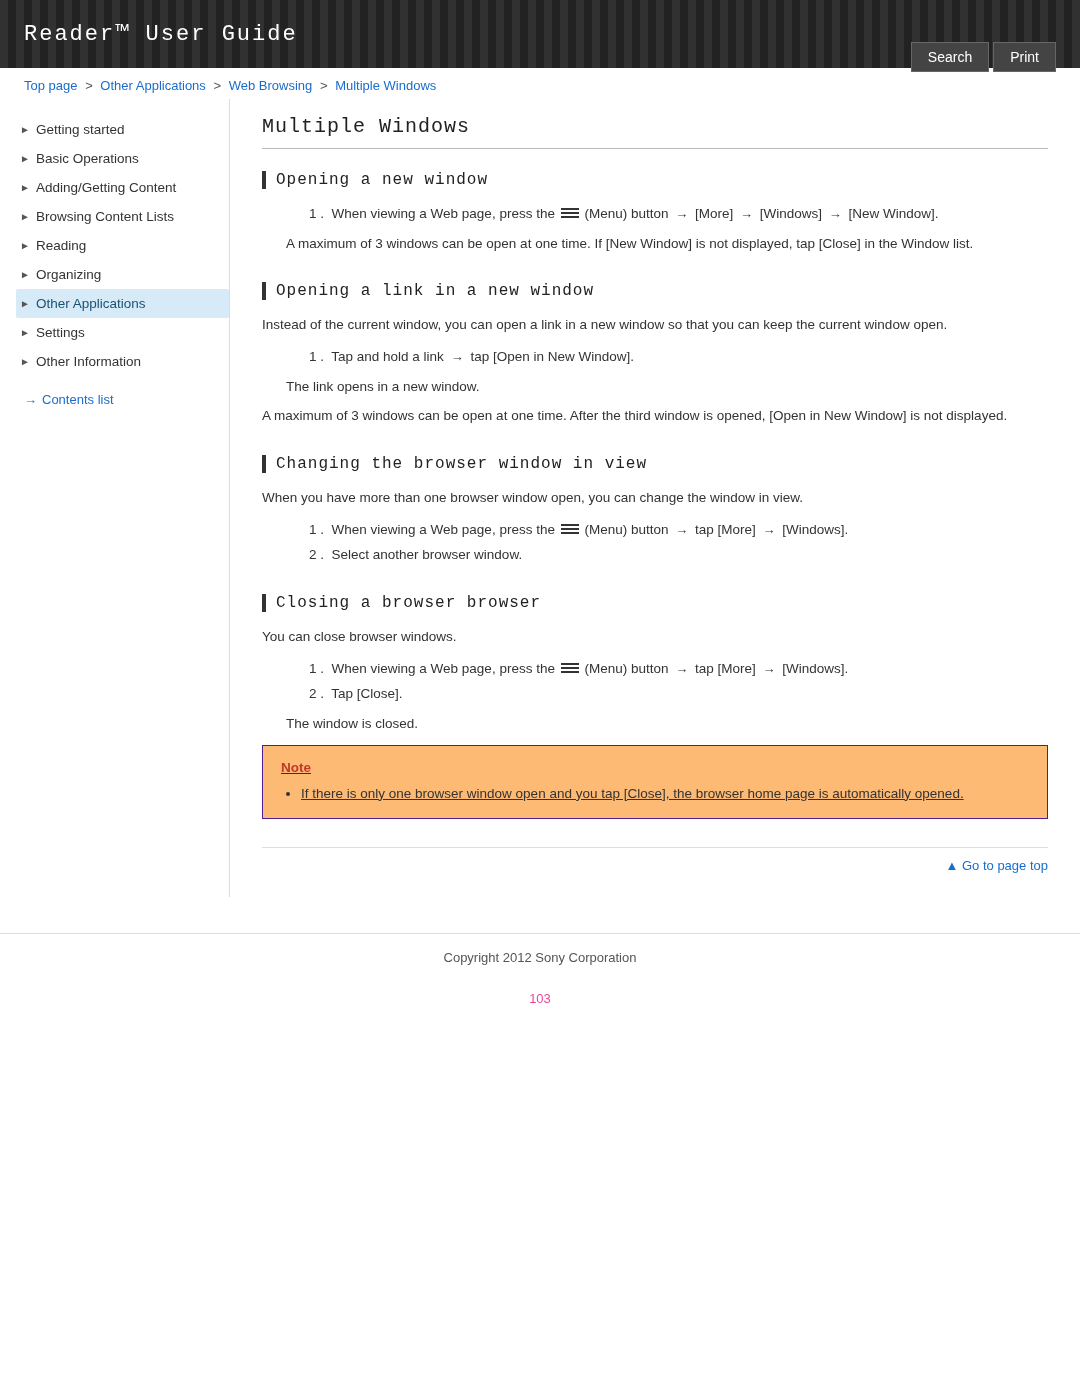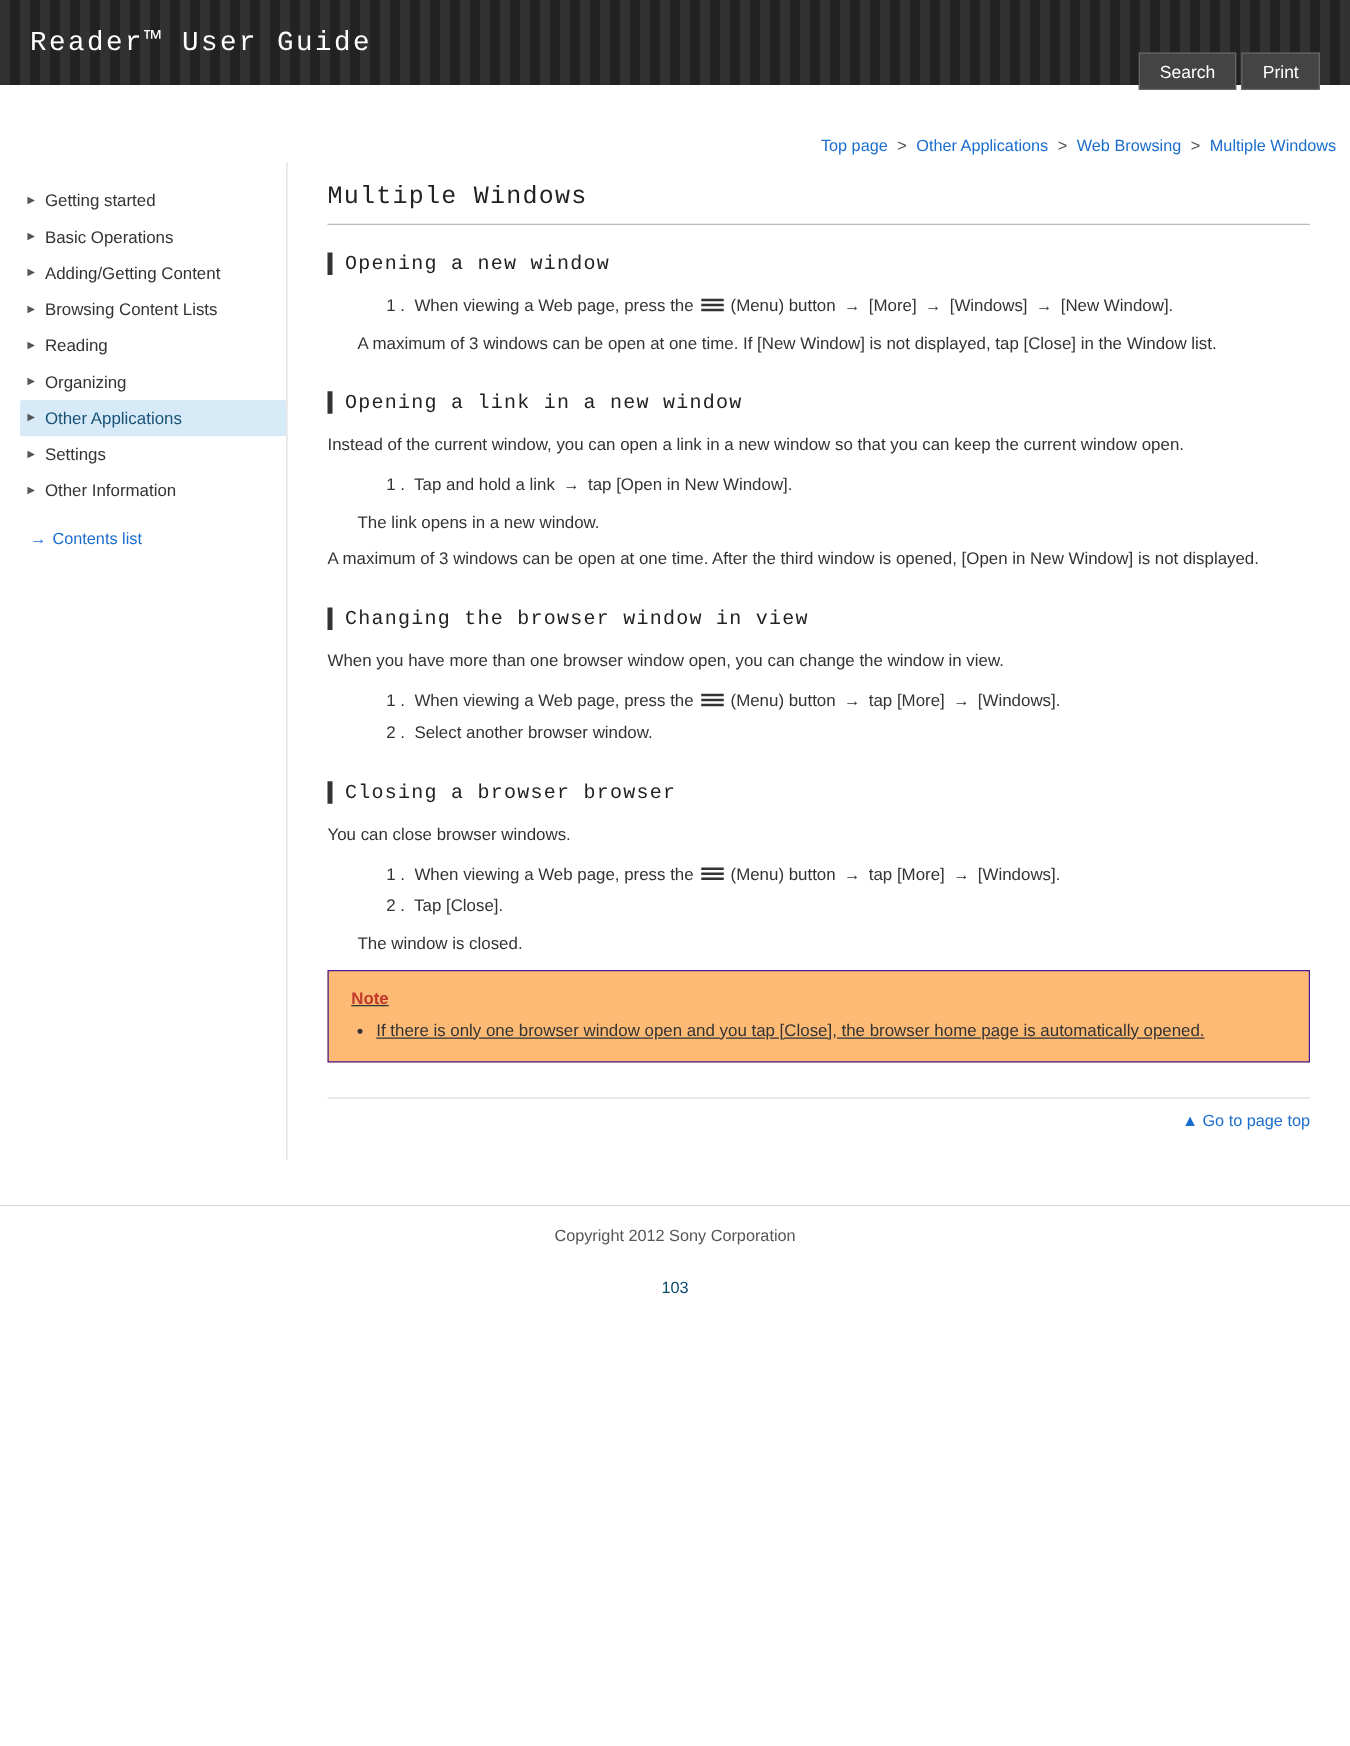--- a/index.html
+++ b/index.html
@@ -44,24 +44,22 @@
       color: #fff;
       border: 1px solid #666;
       padding: 6px 16px;
       cursor: pointer;
       font-size: 14px;
       margin-top: 46px;
     }
 
     
     .breadcrumb-area {
-      text-align: right;
       padding: 10px 11px 6px 24px;
       font-size: 13px;
-      margin-top: 31px;
     }
     .breadcrumb-area a {
       color: #1a6dcc;
       text-decoration: none;
     }
     .breadcrumb-sep { color: #555; margin: 0 4px; }
 
     
     .layout {
       display: flex;
@@ -234,21 +232,21 @@
       text-align: center;
       padding: 16px;
       font-size: 13px;
       color: #555;
       margin-top: 36px;
     }
 
     .page-number {
       text-align: center;
       font-size: 13px;
-      color: #0c4a6e;
+      color: #ec4899;
       padding: 10px 0 20px 0;
     }
   </style>
 </head>
 <body>
 
 <div class="header">
   <span class="header-title">Reader™ User Guide</span>
   <div class="header-buttons">
     <button class="header-btn">Search</button>

